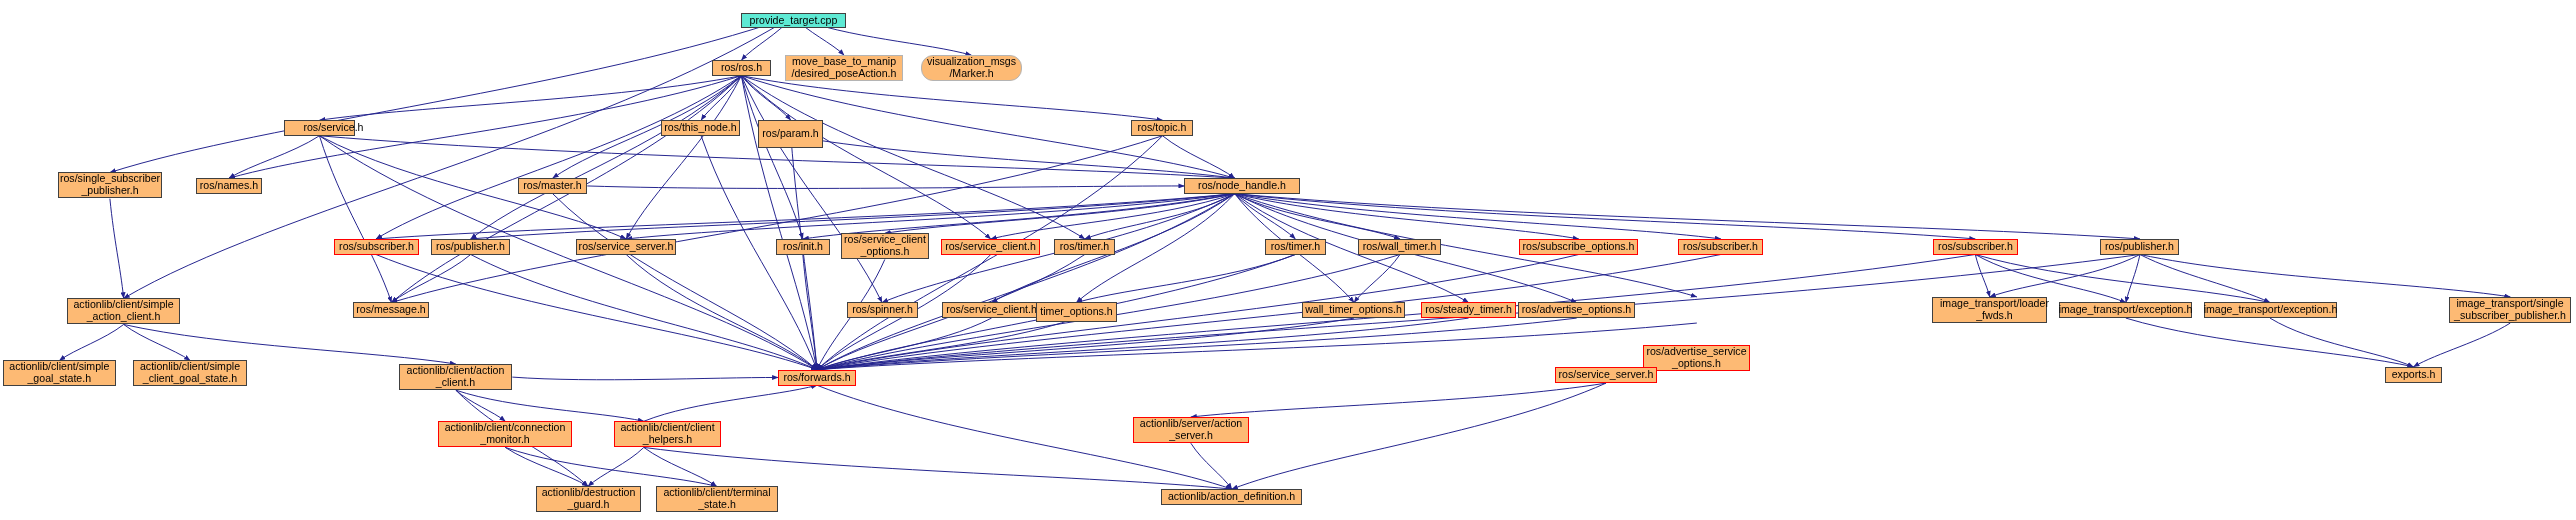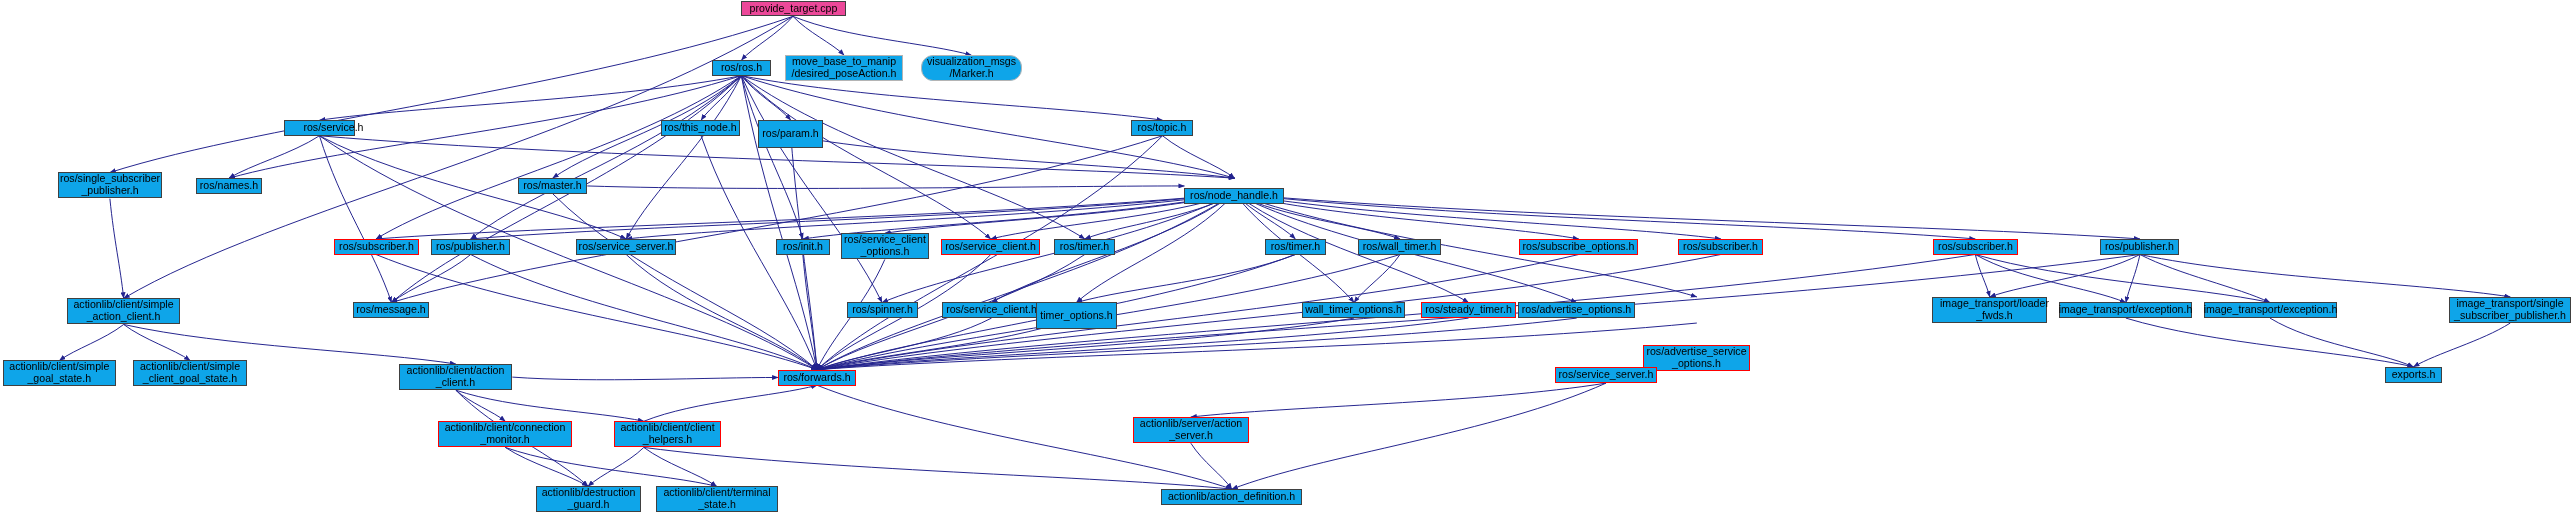--- a/index.html
+++ b/index.html
@@ -1,23 +1,23 @@
 <!DOCTYPE html>
 <html style="font-size:11.3px"><head>
 <meta charset="utf-8">
 <style>
   html,body{margin:0;padding:0;background:#ffffff;}
   #canvas{position:relative;width:2576px;height:521px;background:#ffffff;
           font-family:"Liberation Sans","DejaVu Sans",sans-serif;overflow:hidden;}
   svg#edges{position:absolute;left:0;top:0;width:2576px;height:521px;pointer-events:none;}
   .node{position:absolute;box-sizing:border-box;display:flex;align-items:center;
-        justify-content:center;text-align:center;background:#0ea5e9;
+        justify-content:center;text-align:center;background:#fdba74;
         border:0.7px solid #404040;font-size:10.6px;color:#000000;line-height:1.12;
         white-space:pre-line;padding:0.7px 2.1px;}
-  .node.root{background:#ec4899;border:0.7px solid #404040;}
+  .node.root{background:#5eead4;border:0.7px solid #404040;margin-top:12px;}
   .node.red{border:0.7px solid #ff0000;}
   .node.grey{border:0.7px solid #b4b4b4;}
 </style>
 </head>
 <body>
 
 <div id="canvas">
   <svg id="edges" viewBox="0 0 3645 737" width="2576" height="521">
     <defs>
       <marker id="arrow" markerWidth="9" markerHeight="7" refX="8.5" refY="3.5" orient="auto" markerUnits="userSpaceOnUse">
@@ -140,41 +140,41 @@
       <div class="node grey" style="left: 921px; top: 55px; width: 101px; height: 26px; border-radius: 12px;">visualization_msgs
 /Marker.h</div>
       <div class="node" style="left: 284px; top: 120px; width: 71px; height: 15.5px; padding-left: 30px;">ros/service.h</div>
       <div class="node" style="left: 661px; top: 120px; width: 79px; height: 15.5px;">ros/this_node.h</div>
       <div class="node" style="left: 758px; top: 120px; width: 65px; height: 28px;">ros/param.h</div>
       <div class="node" style="left: 1131px; top: 120px; width: 62px; height: 15.5px;">ros/topic.h</div>
       <div class="node" style="left: 58px; top: 172px; width: 104px; height: 26px;">ros/single_subscriber
 _publisher.h</div>
       <div class="node" style="left: 196px; top: 178px; width: 66px; height: 15.5px;">ros/names.h</div>
       <div class="node" style="left: 518px; top: 178px; width: 69px; height: 15.5px;">ros/master.h</div>
-      <div class="node" style="left: 1184px; top: 188px; width: 100px; height: 15.5px;">ros/node_handle.h</div>
+      <div class="node" style="left: 1184px; top: 178px; width: 116px; height: 15.5px;">ros/node_handle.h</div>
       <div class="node red" style="left: 334px; top: 239px; width: 85px; height: 15.5px;">ros/subscriber.h</div>
       <div class="node" style="left: 431px; top: 239px; width: 79px; height: 15.5px;">ros/publisher.h</div>
       <div class="node" style="left: 576px; top: 239px; width: 100px; height: 15.5px;">ros/service_server.h</div>
       <div class="node" style="left: 776px; top: 239px; width: 54px; height: 15.5px;">ros/init.h</div>
       <div class="node" style="left: 841px; top: 233px; width: 88px; height: 26px;">ros/service_client
 _options.h</div>
       <div class="node red" style="left: 941px; top: 239px; width: 99px; height: 15.5px;">ros/service_client.h</div>
       <div class="node" style="left: 1054px; top: 239px; width: 61px; height: 15.5px;">ros/timer.h</div>
       <div class="node" style="left: 1265px; top: 239px; width: 61px; height: 15.5px;">ros/timer.h</div>
       <div class="node" style="left: 1358px; top: 239px; width: 83px; height: 15.5px;">ros/wall_timer.h</div>
       <div class="node red" style="left: 1519px; top: 239px; width: 119px; height: 15.5px;">ros/subscribe_options.h</div>
       <div class="node red" style="left: 1678px; top: 239px; width: 85px; height: 15.5px;">ros/subscriber.h</div>
       <div class="node red" style="left: 1933px; top: 239px; width: 85px; height: 15.5px;">ros/subscriber.h</div>
       <div class="node" style="left: 2100px; top: 239px; width: 79px; height: 15.5px;">ros/publisher.h</div>
       <div class="node" style="left: 67px; top: 298px; width: 113px; height: 26px;">actionlib/client/simple
 _action_client.h</div>
       <div class="node" style="left: 353px; top: 302px; width: 76px; height: 15.5px;">ros/message.h</div>
       <div class="node" style="left: 847px; top: 302px; width: 71px; height: 15.5px;">ros/spinner.h</div>
       <div class="node" style="left: 942px; top: 302px; width: 99px; height: 15.5px;">ros/service_client.h</div>
-      <div class="node" style="left: 1036px; top: 302px; width: 81px; height: 27px; text-align: right;">timer_options.h</div>
+      <div class="node" style="left: 1036px; top: 302px; width: 81px; height: 20px; text-align: right;">timer_options.h</div>
       <div class="node" style="left: 1302px; top: 302px; width: 103px; height: 15.5px;">wall_timer_options.h</div>
       <div class="node red" style="left: 1421px; top: 302px; width: 95px; height: 15.5px;">ros/steady_timer.h</div>
       <div class="node" style="left: 1518px; top: 302px; width: 117px; height: 15.5px;">ros/advertise_options.h</div>
       <div class="node red" style="left: 1643px; top: 297px; width: 107px; height: 26px; margin-top: 48px;">ros/advertise_service
 _options.h</div>
       <div class="node" style="left: 1932px; top: 297px; width: 115px; height: 26px; padding-left: 12px;">image_transport/loader
 _fwds.h</div>
       <div class="node" style="left: 2059px; top: 302px; width: 133px; height: 15.5px;">image_transport/exception.h</div>
       <div class="node" style="left: 2204px; top: 302px; width: 133px; height: 15.5px;">image_transport/exception.h</div>
       <div class="node" style="left: 2449px; top: 297px; width: 122px; height: 26px;">image_transport/single

